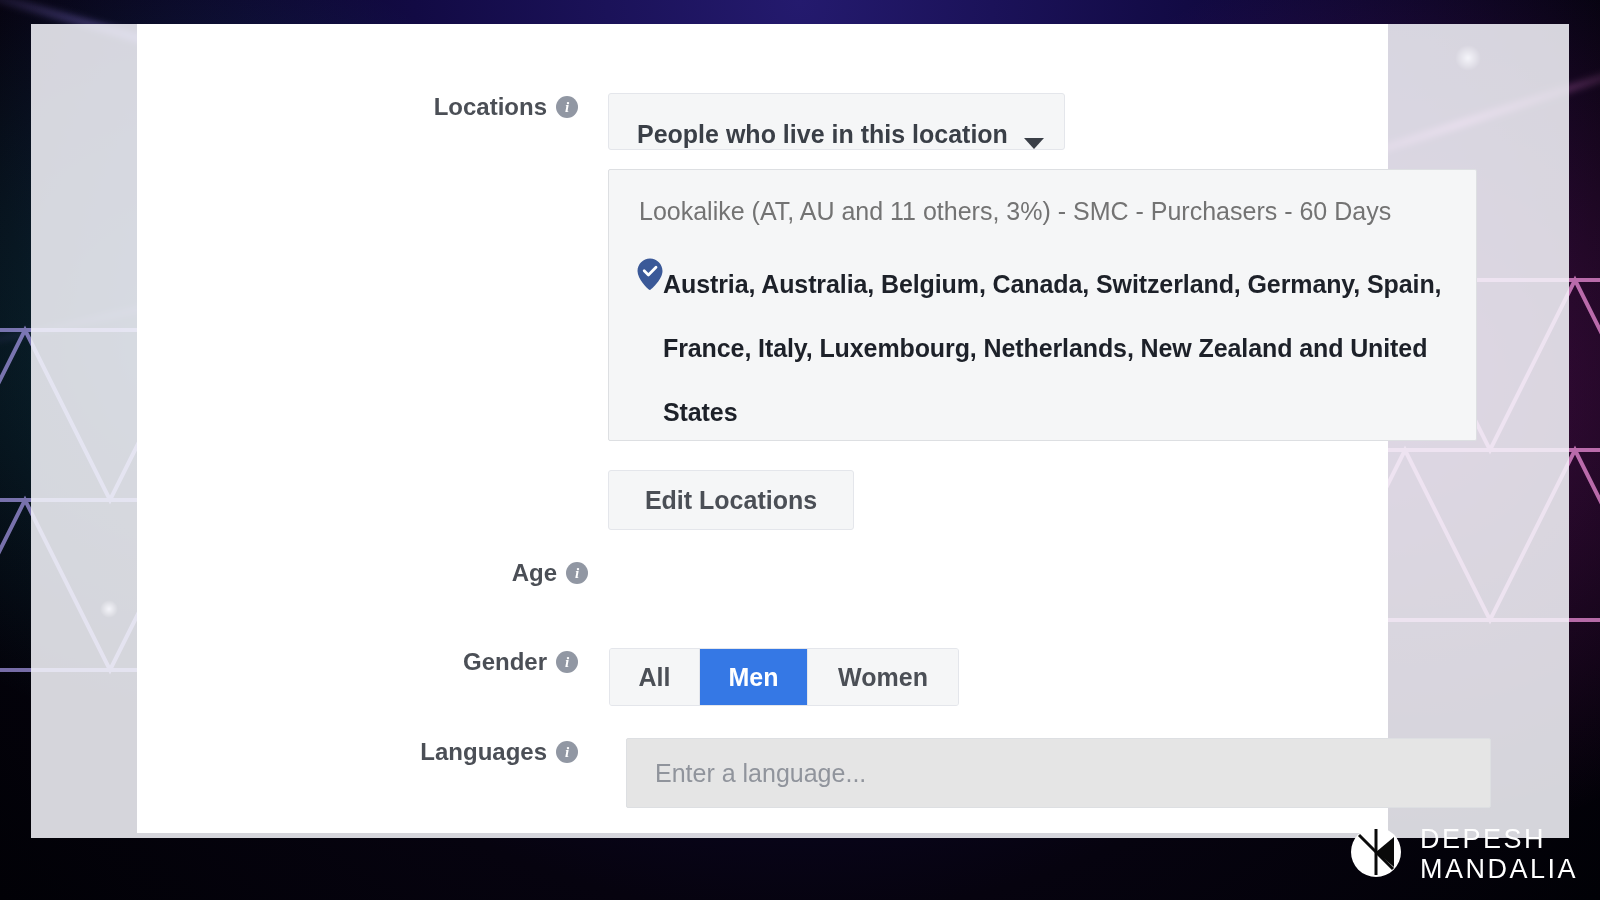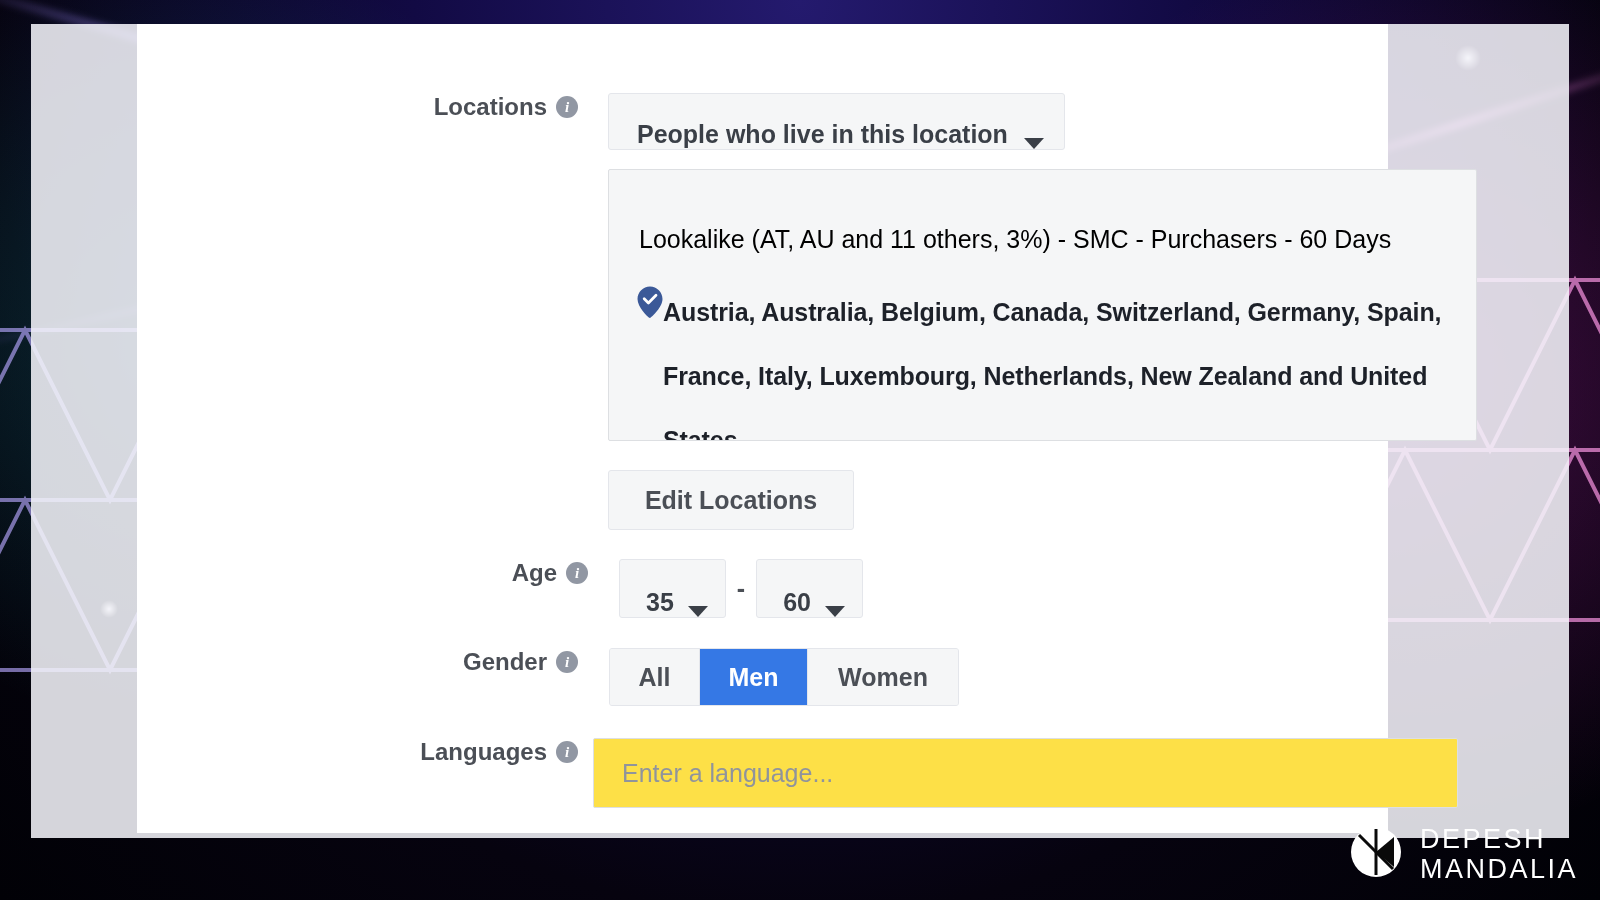--- a/index.html
+++ b/index.html
@@ -114,25 +114,24 @@
     left: 471px; top: 145px;
     width: 869px; height: 272px;
     background: #f5f6f7;
     border: 1px solid #dddfe2;
     border-radius: 2px;
     overflow: hidden;
     padding: 24px 0 0 0;
   }
   #locations-placeholder {
     font-size: 25px;
-    color: #000000;
+    color: #737373;
     white-space: nowrap;
     padding: 0 2px 0 30px;
     line-height: 34px;
-    margin-top: 28px;
   }
   #selected-locations-row {
     display: flex;
     align-items: flex-start;
     padding: 24px 28px 0 28px;
   }
   .pin-icon { flex: 0 0 auto; margin-top: 6px; }
   #selected-locations-text {
     font-size: 25px;
     font-weight: bold;
@@ -200,23 +199,23 @@
   .gender-option:last-child { border-right: none; }
   .gender-option.selected { background: #3578e5; color: #ffffff; }
   .gender-option.opt-all    { width: 90px; }
   .gender-option.opt-men    { width: 108px; }
   .gender-option.opt-women  { width: 150px; }
 
   
   #languages-row { left: 0; top: 714px; width: 1388px; }
   #languages-row .row-label { width: 441px; }
   #languages-input {
-    margin-left: 15px;
+    margin-left: 48px;
     width: 865px; height: 70px;
-    background: #fde047;
+    background: #e5e5e5;
     border: 1px solid #dddfe2;
     border-radius: 2px;
     font-size: 25px;
     color: #1d2129;
     padding: 2px 28px;
     font-family: "Liberation Sans", sans-serif;
     outline: none;
   }
   #languages-input::placeholder { color: #90949c; }
 
@@ -297,31 +296,20 @@
       <span id="selected-locations-text">Austria, Australia, Belgium, Canada, Switzerland, Germany, Spain, France, Italy, Luxembourg, Netherlands, New Zealand and United States</span>
     </div>
   </div>
 
   <button id="edit-locations-button">Edit Locations</button>
 
   <div class="form-row" id="age-row">
     <div class="row-label">
       <span>Age</span>
       <span class="info-icon">i</span>
-    </div>
-    <div class="age-controls">
-      <div class="dropdown age-select">
-        <span>35</span>
-        <span class="caret"></span>
-      </div>
-      <span class="age-dash">-</span>
-      <div class="dropdown age-select">
-        <span>60</span>
-        <span class="caret"></span>
-      </div>
     </div>
   </div>
 
   <div class="form-row" id="gender-row">
     <div class="row-label">
       <span>Gender</span>
       <span class="info-icon">i</span>
     </div>
     <div id="gender-toggle">
       <div class="gender-option opt-all">All</div>

